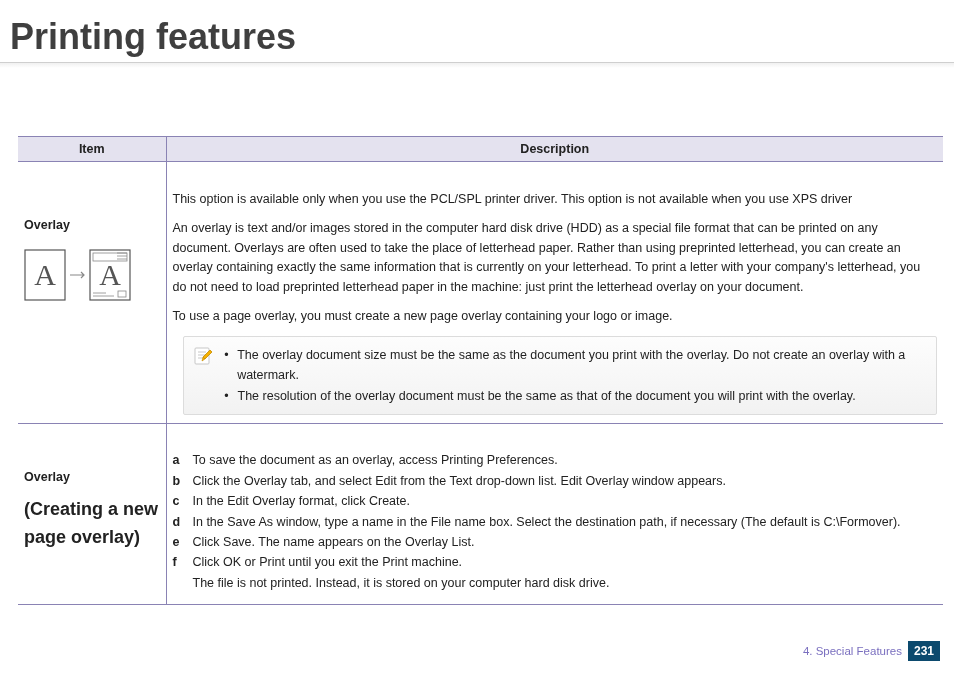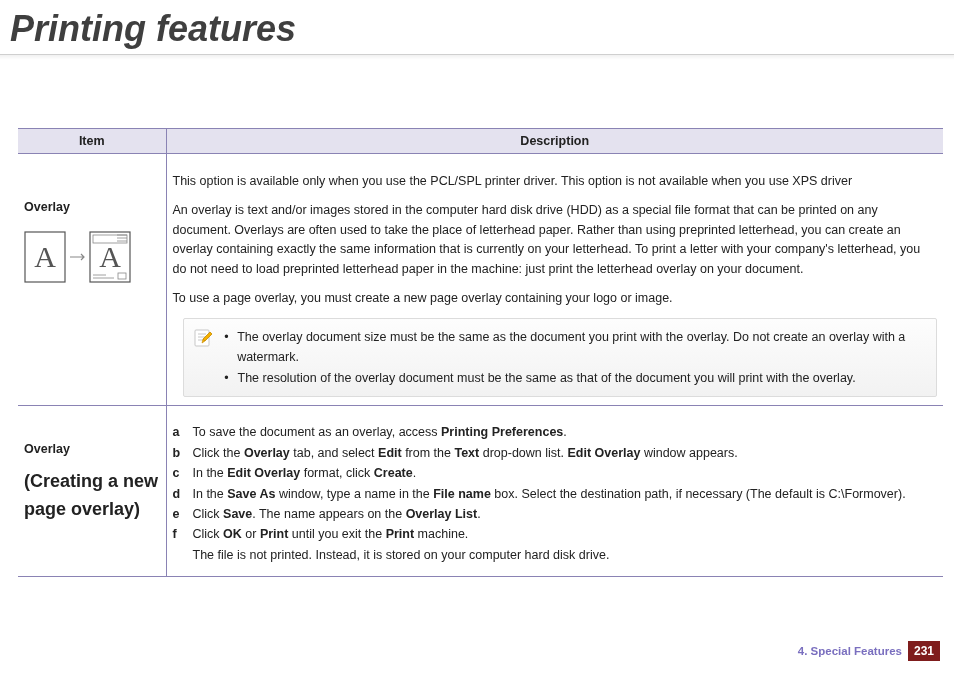--- a/index.html
+++ b/index.html
@@ -5,22 +5,21 @@
   * { box-sizing: border-box; margin: 0; padding: 0; }
   body {
     font-family: "Segoe UI", Arial, sans-serif;
     background: #fff;
     width: 954px;
     height: 675px;
     position: relative;
     color: #222;
   }
   .header {
-    padding: 8px 10px 2px 10px;
-    font-style: italic;
+    padding: 16px 10px 2px 10px;
   }
   .header h1 {
     font-size: 36px;
     font-weight: 700;
     color: #3f3f3f;
   }
   .header-underline {
     height: 6px;
     margin: 2px 0 0 0;
     background: linear-gradient(to bottom, rgba(0,0,0,0.06), rgba(0,0,0,0));
@@ -40,21 +39,21 @@
     font-weight: 700;
     font-size: 12.5px;
     padding: 5px 6px;
     border-top: 1px solid #8a83b4;
     border-bottom: 1px solid #8a83b4;
   }
   table.feat th.col-item { width: 148px; border-right: 1px solid #8a83b4; }
   table.feat td {
     border-bottom: 1px solid #8a83b4;
     vertical-align: top;
-    padding: 14px 6px 8px 6px;
+    padding: 24px 6px 8px 6px;
     line-height: 1.55;
   }
   td.item-cell {
     border-right: 1px solid #8a83b4;
     padding-top: 14px;
     padding-left: 6px;
     padding-right: 4px;
   }
   .item-label { font-weight: 700; font-size: 12.5px; }
   .item-sub  { font-weight: 700; font-size: 18px; margin-top: 8px; }
@@ -85,29 +84,29 @@
 
   .footer {
     position: absolute;
     bottom: 14px;
     right: 14px;
     display: flex;
     align-items: center;
     gap: 6px;
     font-size: 11.5px;
   }
-  .footer .chap { color: #7a6fbf; font-weight:700;text-align:right; }
+  .footer .chap { color: #7a6fbf; font-weight:400;text-align:right; }
   .footer .pagebox {
-    background: #7f1d1d;
+    background: #0c4a6e;
     color: #fff;
     font-weight:700;
     padding: 3px 6px;
     font-size: 12px;
   }
-  b { font-weight:700; }
+  b { font-weight:400; }
 </style>
 </head>
 <body>
 
 <div class="header">
   <h1>Printing features</h1>
 </div>
 <div class="header-underline"></div>
 
 <div class="content">

